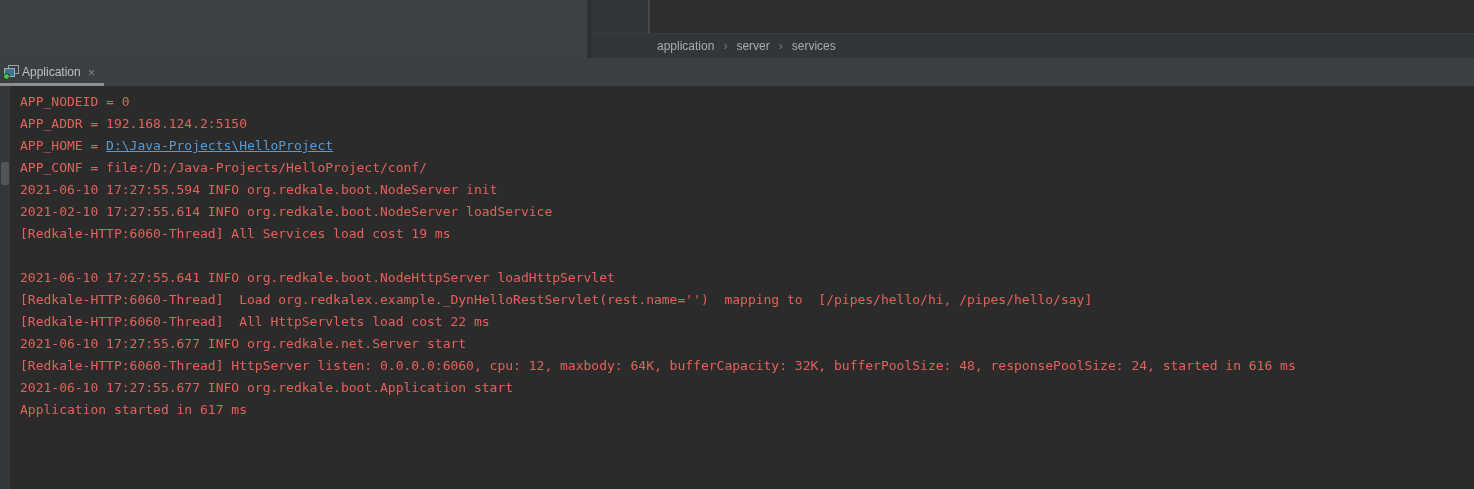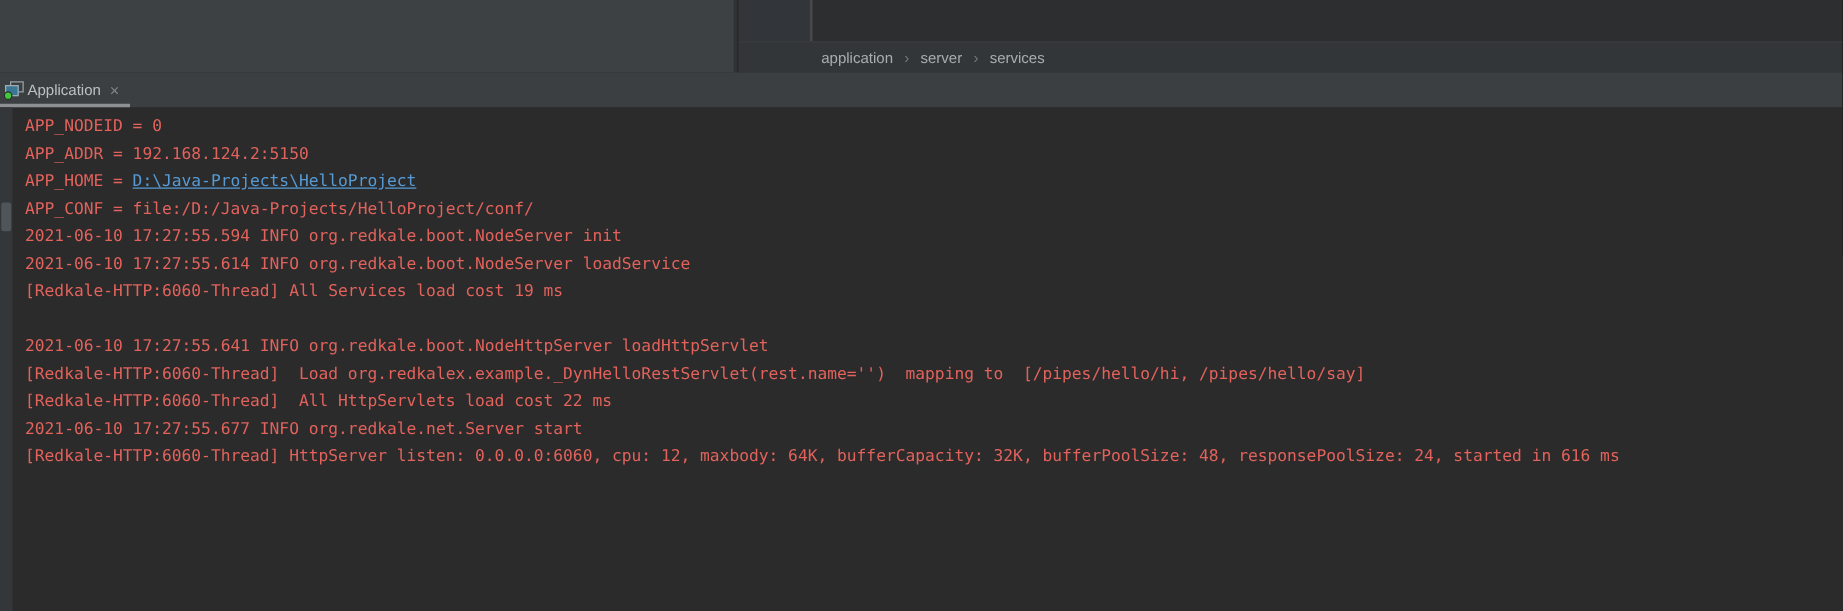--- a/index.html
+++ b/index.html
@@ -160,24 +160,26 @@
   <div class="console-area">
     <div class="console-gutter">
       <div class="gutter-marker"></div>
     </div>
     <div class="console-output">
         <div class="console-line">APP_NODEID = 0</div>
         <div class="console-line">APP_ADDR = 192.168.124.2:5150</div>
         <div class="console-line">APP_HOME = <span class="console-link">D:\Java-Projects\HelloProject</span></div>
         <div class="console-line">APP_CONF = file:/D:/Java-Projects/HelloProject/conf/</div>
         <div class="console-line">2021-06-10 17:27:55.594 INFO org.redkale.boot.NodeServer init</div>
-        <div class="console-line">2021-06-10 17:27:55.614 INFO org.redkale.boot.NodeServer loadService</div>
+        <div class="console-line">2021-02-10 17:27:55.614 INFO org.redkale.boot.NodeServer loadService</div>
         <div class="console-line">[Redkale-HTTP:6060-Thread] All Services load cost 19 ms</div>
         <div class="console-line">&nbsp;</div>
         <div class="console-line">2021-06-10 17:27:55.641 INFO org.redkale.boot.NodeHttpServer loadHttpServlet</div>
         <div class="console-line">[Redkale-HTTP:6060-Thread]  Load org.redkalex.example._DynHelloRestServlet(rest.name='')  mapping to  [/pipes/hello/hi, /pipes/hello/say]</div>
         <div class="console-line">[Redkale-HTTP:6060-Thread]  All HttpServlets load cost 22 ms</div>
         <div class="console-line">2021-06-10 17:27:55.677 INFO org.redkale.net.Server start</div>
         <div class="console-line">[Redkale-HTTP:6060-Thread] HttpServer listen: 0.0.0.0:6060, cpu: 12, maxbody: 64K, bufferCapacity: 32K, bufferPoolSize: 48, responsePoolSize: 24, started in 616 ms</div>
+        <div class="console-line">2021-06-10 17:27:55.677 INFO org.redkale.boot.Application start</div>
+        <div class="console-line">Application started in 617 ms</div>
       </div>
   </div>
 
 </div>
 
 </body></html>

